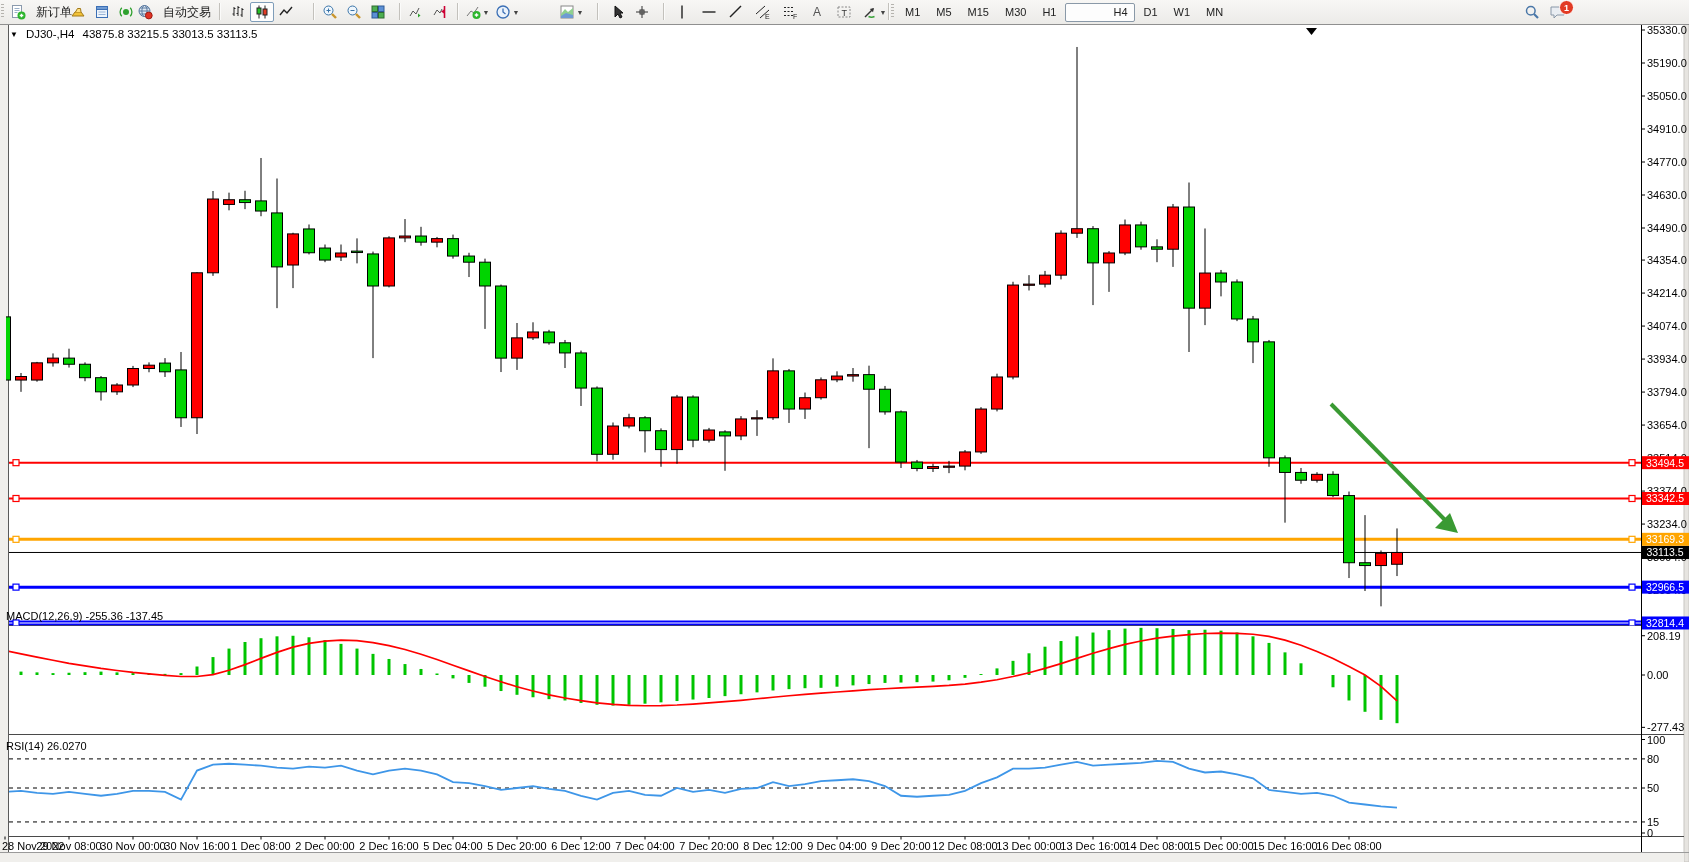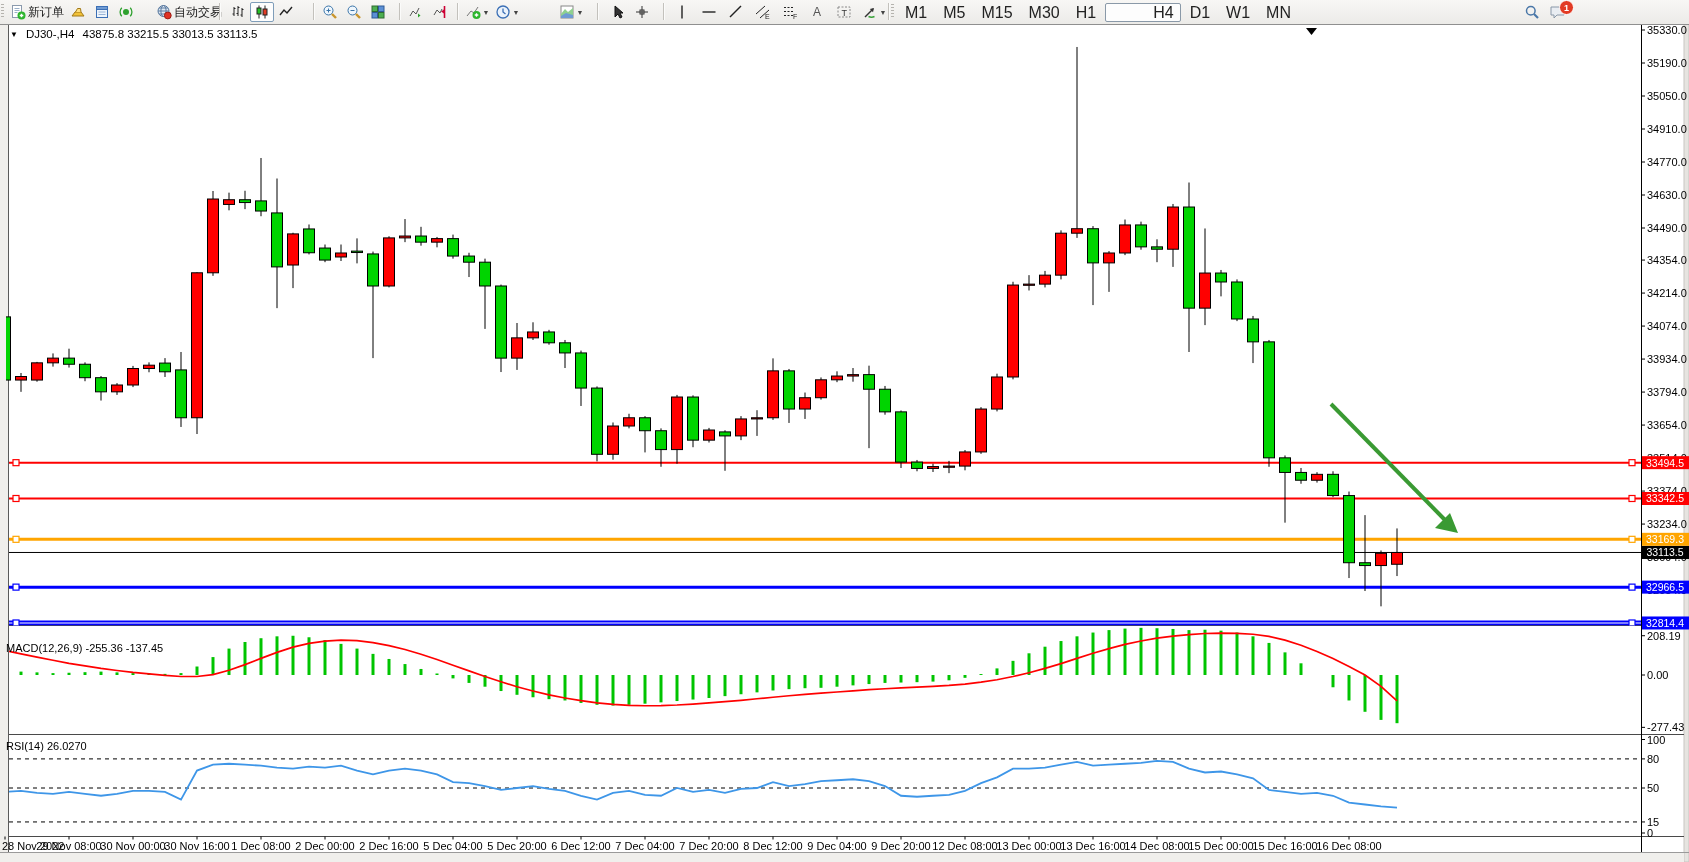--- a/index.html
+++ b/index.html
@@ -1,28 +1,28 @@
 <!DOCTYPE html>
 <html><head>
 <meta charset="utf-8">
 <style>
   html,body{margin:0;padding:0;background:#d8d5ce;}
   #app{position:relative;width:1689px;height:862px;background:#f0efec;font-family:"Liberation Sans",sans-serif;overflow:hidden;}
   
   .toolbar{position:absolute;left:0;top:0;width:1689px;height:24px;background:linear-gradient(#f8f7f5,#ecebe8);border-bottom:1px solid #8f8f8f;}
   .tg{position:absolute;top:1px;height:22px;display:flex;align-items:center;}
   .tbtn{position:relative;width:24px;height:20px;border:1px solid transparent;background:transparent;display:flex;align-items:center;justify-content:center;padding:0;margin:0;}
-  .tbtn.wide{width:auto;padding:0 4px;gap:2px;}
+  .tbtn.wide{width:auto;padding:0 4px;gap:10px;}
   .tbtn.caret{width:30px;}
   .tbtn.active{border:1px solid #7f9db9;background:#fdfdfd;border-radius:2px;}
   .tbtn .lbl{font-size:12px;color:#1a1a1a;white-space:nowrap;}
   .caret-glyph{font-size:7px;color:#444;margin-left:2px;}
   .vsep{position:absolute;top:3px;width:1px;height:17px;background:#c3c1bc;border-right:1px solid #fbfbfa;}
   .tgrip{position:absolute;top:4px;width:3px;height:15px;background:repeating-linear-gradient(to bottom,#b5b3ae 0 1px,transparent 1px 3px);}
-  .tfbtn{height:19px;border:1px solid transparent;background:transparent;font-size:16px;color:#222;padding:0 6px;margin:14px 1px;font-family:"Liberation Sans",sans-serif;}
+  .tfbtn{height:19px;border:1px solid transparent;background:transparent;font-size:11px;color:#222;padding:0 6px;margin:14px 1px;font-family:"Liberation Sans",sans-serif;}
   .tfbtn.active{border:1px solid #8a99a8;background:#fdfdfd;border-radius:2px;padding-left:47px;}
   .badge{position:absolute;left:14px;top:-3px;width:13px;height:13px;border-radius:50%;background:#e23b24;color:#fff;font-size:9px;font-weight:bold;display:flex;align-items:center;justify-content:center;border:1px solid #fff;}
   
   #chartwrap{position:absolute;left:0;top:24px;width:1689px;height:838px;}
   #plot{position:absolute;left:0;top:0;}
   .chart-title{position:absolute;left:10px;top:4px;font-size:11.5px;color:#000;display:flex;gap:8px;align-items:center;}
   .chart-title .tri{font-size:8px;}
   .ind-label{position:absolute;left:6px;font-size:11px;color:#000;}
   text{font-family:"Liberation Sans",sans-serif;}
 </style>
@@ -61,21 +61,21 @@
           </svg>
         </button>
       <button class="tbtn">
           <svg width="16" height="16">
             <circle cx="8" cy="8" r="3" fill="#2fa12f"></circle>
             <path d="M12.2 3.8a6 6 0 0 1 0 8.4M3.8 3.8a6 6 0 0 0 0 8.4" stroke="#2fa12f" fill="none" stroke-width="1.3"></path>
           </svg>
         </button>
     </div>
 
-    <div class="tg" style="left:151px">
+    <div class="tg" style="left:132px">
       <button class="tbtn wide">
         <svg width="16" height="16">
             <circle cx="7.5" cy="7" r="5.5" fill="#dfe8f2" stroke="#5a7aa0"></circle>
             <ellipse cx="7.5" cy="7" rx="2.6" ry="5.5" fill="none" stroke="#5a7aa0"></ellipse>
             <path d="M2 7h11M3 4h9M3 10h9" stroke="#5a7aa0" fill="none"></path>
             <circle cx="11.8" cy="11.5" r="3.4" fill="#e03224" stroke="#9c1f16"></circle>
           </svg>
         <span class="lbl">自动交易</span>
       </button>
     </div>
@@ -721,16 +721,16 @@
           <text x="1349" y="825.5" font-size="11" fill="#000" text-anchor="middle">16 Dec 08:00</text>
         </g>
       </svg>
 
     <div class="chart-title">
       <span class="tri">▼</span>
       <span>DJ30-,H4</span>
       <span>43875.8 33215.5 33013.5 33113.5</span>
     </div>
 
-    <div class="ind-label" style="top:618px">MACD(12,26,9) -255.36 -137.45</div>
+    <div class="ind-label" style="top:586px">MACD(12,26,9) -255.36 -137.45</div>
     <div class="ind-label" style="top:716px">RSI(14) 26.0270</div>
   </div>
 </div>
 
 </body></html>

